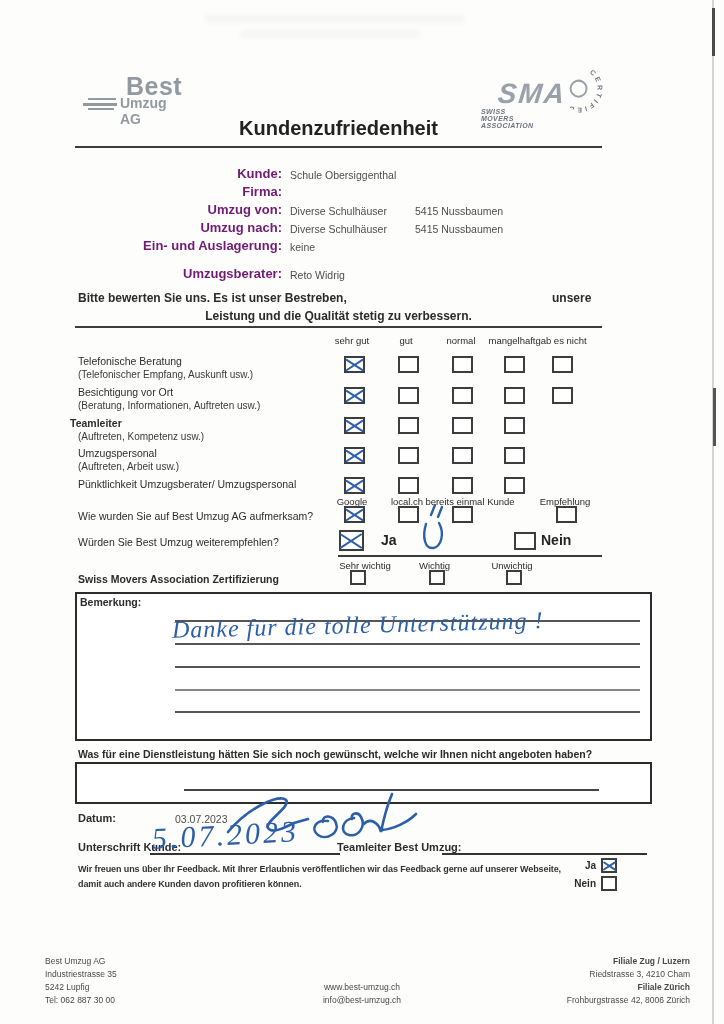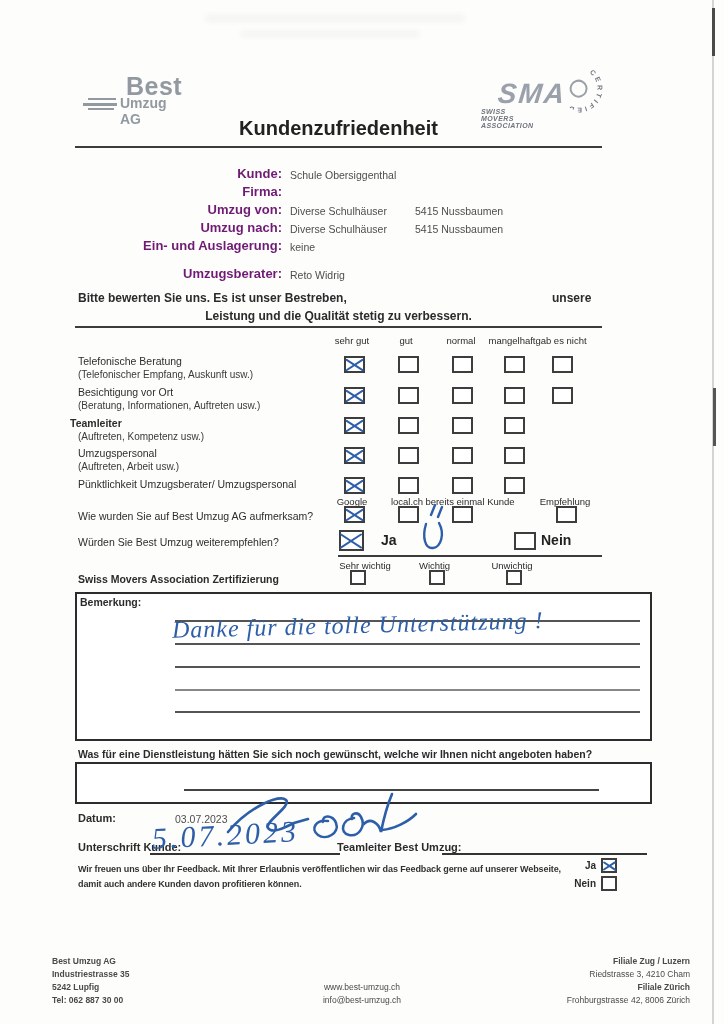--- a/index.html
+++ b/index.html
@@ -198,21 +198,21 @@
   <div class="abs qb" style="left:337px;top:841px;font-size:11px;text-align:right;">Teamleiter Best Umzug:</div>
   <div class="abs thinrule" style="left:442px;top:853px;width:205px;background:#333;"></div>
 
   <div class="abs" style="left:78px;top:864px;font-size:9px;font-weight:bold;color:#333;letter-spacing:-0.1px;">Wir freuen uns über Ihr Feedback. Mit Ihrer Erlaubnis veröffentlichen wir das Feedback gerne auf unserer Webseite,</div>
   <div class="abs" style="left:78px;top:879px;font-size:9px;font-weight:bold;color:#333;letter-spacing:-0.1px;">damit auch andere Kunden davon profitieren können.</div>
   <div class="abs" style="left:560px;top:860px;width:36px;text-align:right;font-size:10px;font-weight:bold;color:#2b2b2b;">Ja</div>
   <div class="cb small checked" style="left:601px;top:858px;"></div>
   <div class="abs" style="left:560px;top:878px;width:36px;text-align:right;font-size:10px;font-weight:bold;color:#2b2b2b;">Nein</div>
   <div class="cb small" style="left:601px;top:876px;"></div>
 
-  <div class="abs footer-txt" style="left:52px;top:955px;font-weight:bold;">
+  <div class="abs footer-txt" style="left:45px;top:955px;">
     <div>Best Umzug AG</div>
     <div>Industriestrasse 35</div>
     <div>5242 Lupfig</div>
     <div>Tel: 062 887 30 00</div>
   </div>
   <div class="abs footer-txt" style="left:262px;top:981px;width:200px;text-align:center;">
     <div>www.best-umzug.ch</div>
     <div>info@best-umzug.ch</div>
   </div>
   <div class="abs footer-txt" style="left:390px;top:955px;width:300px;text-align:right;">

